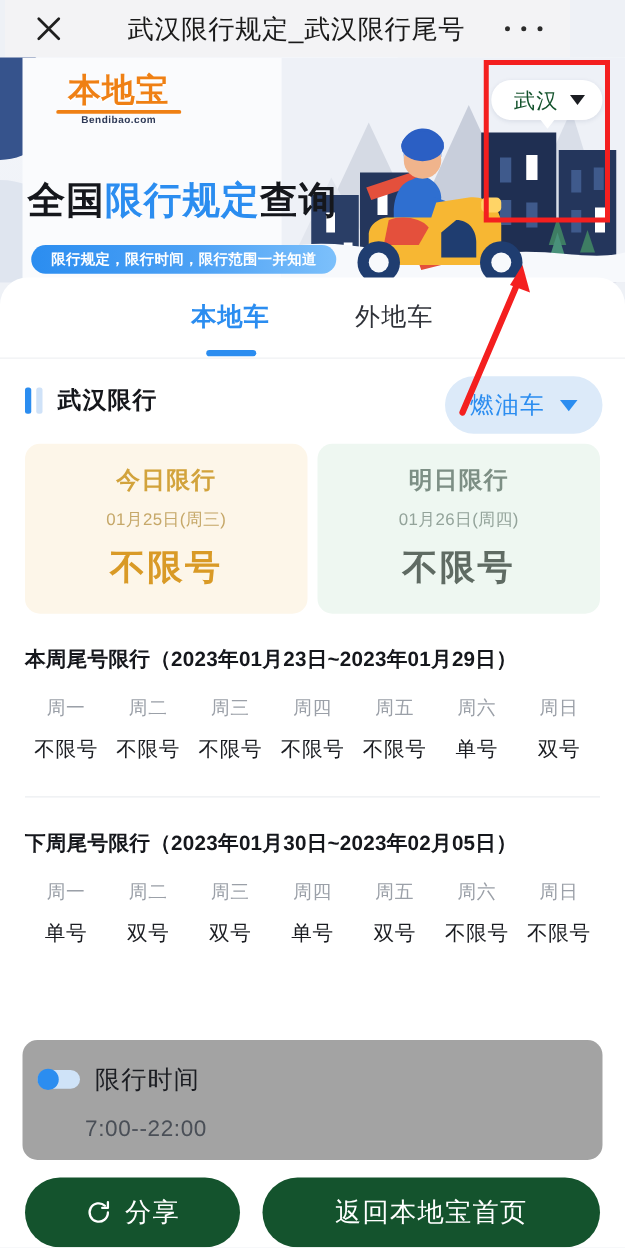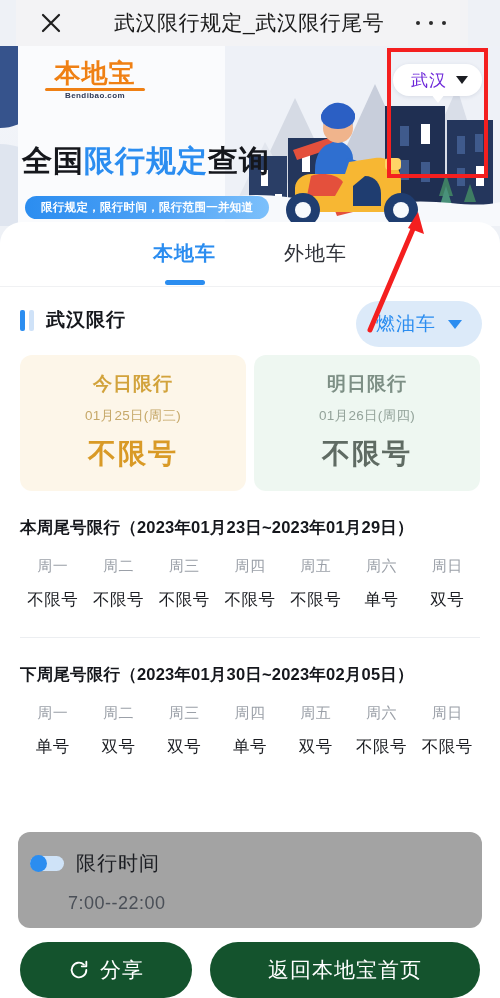--- a/index.html
+++ b/index.html
@@ -6,21 +6,21 @@
   body{
     width:500px;height:998px;overflow:hidden;
     background:#f2f4f7;
     font-family:"Liberation Sans","DejaVu Sans",sans-serif;
     -webkit-font-smoothing:antialiased;
   }
   #app{position:relative;width:500px;height:998px;overflow:hidden;background:#eef1f6;}
 
   
   .chrome{
-    position:absolute;top:0;left:16px;width:452px;height:46px;
+    position:absolute;top:0;left:4px;width:452px;height:46px;
     background:#f3f3f5;display:flex;align-items:center;
   }
   .chrome-close{
     position:absolute;left:22px;top:10px;width:26px;height:26px;
     display:flex;align-items:center;justify-content:center;cursor:pointer;
   }
   .chrome-close svg{display:block;}
   .chrome-title{
     position:absolute;left:98px;top:0;width:300px;height:46px;
     display:flex;align-items:center;justify-content:flex-start;
@@ -81,21 +81,21 @@
   }
 
   
   .illus{position:absolute;right:0;top:0;width:275px;height:180px;overflow:hidden;}
   .city-pill{
     position:absolute;right:18px;top:18px;z-index:20;
     height:32px;padding:0 14px 0 18px;border-radius:18px;background:#fff;
     display:flex;align-items:center;gap:9px;cursor:pointer;
     box-shadow:0 1px 4px rgba(20,40,80,.10);
   }
-  .city-pill .txt{font-size:17px;color:#6d28d9;font-weight:500;letter-spacing:1px;}
+  .city-pill .txt{font-size:17px;color:#14532d;font-weight:500;letter-spacing:1px;}
   .city-pill .caret{
     width:0;height:0;border-left:6px solid transparent;border-right:6px solid transparent;
     border-top:8px solid #1b1d22;
   }
   .city-pill::after{
     content:"";position:absolute;left:50%;bottom:-7px;margin-left:-7px;
     width:0;height:0;border-left:7px solid transparent;border-right:7px solid transparent;
     border-top:9px solid #fff;
   }
 

